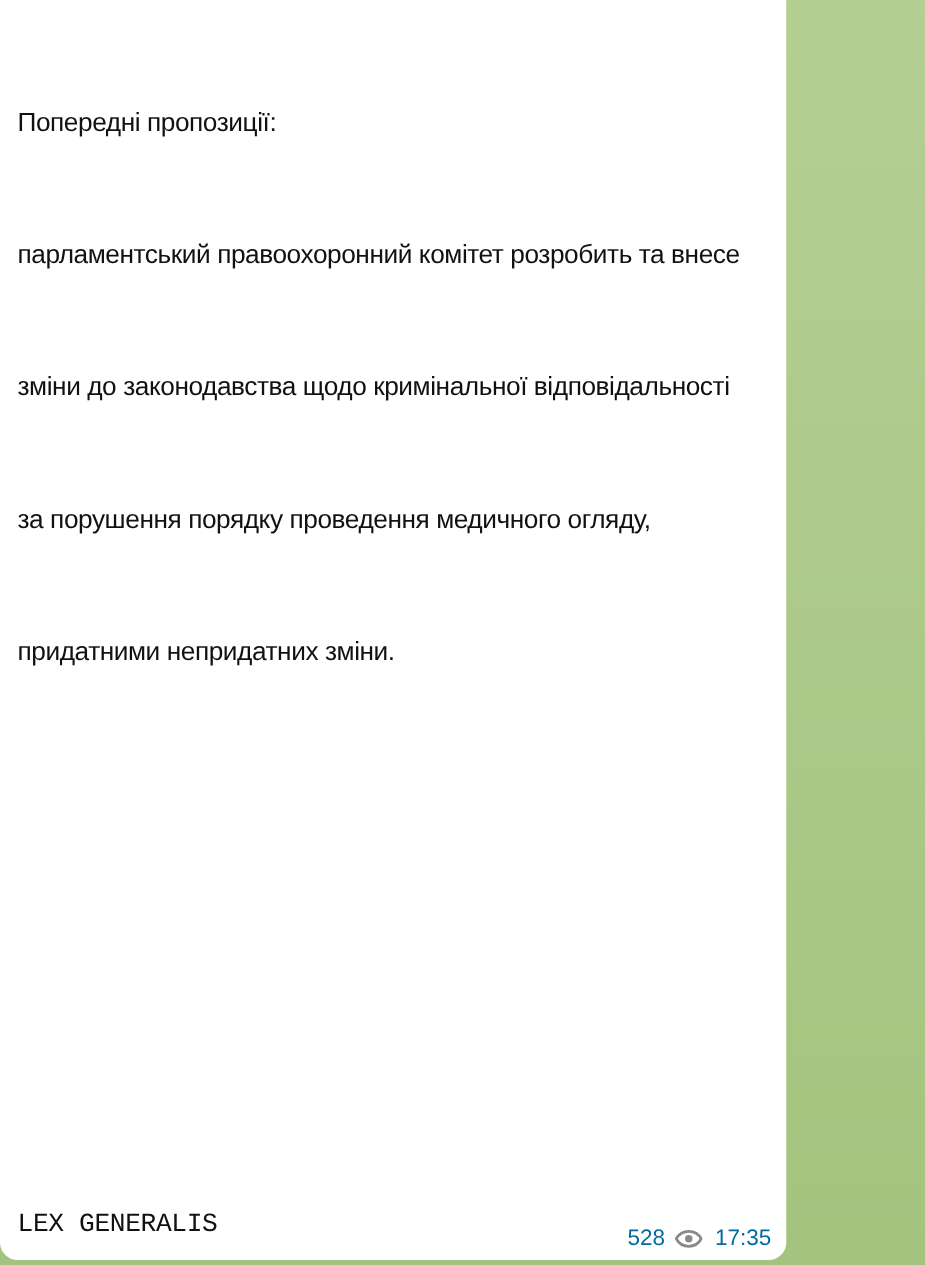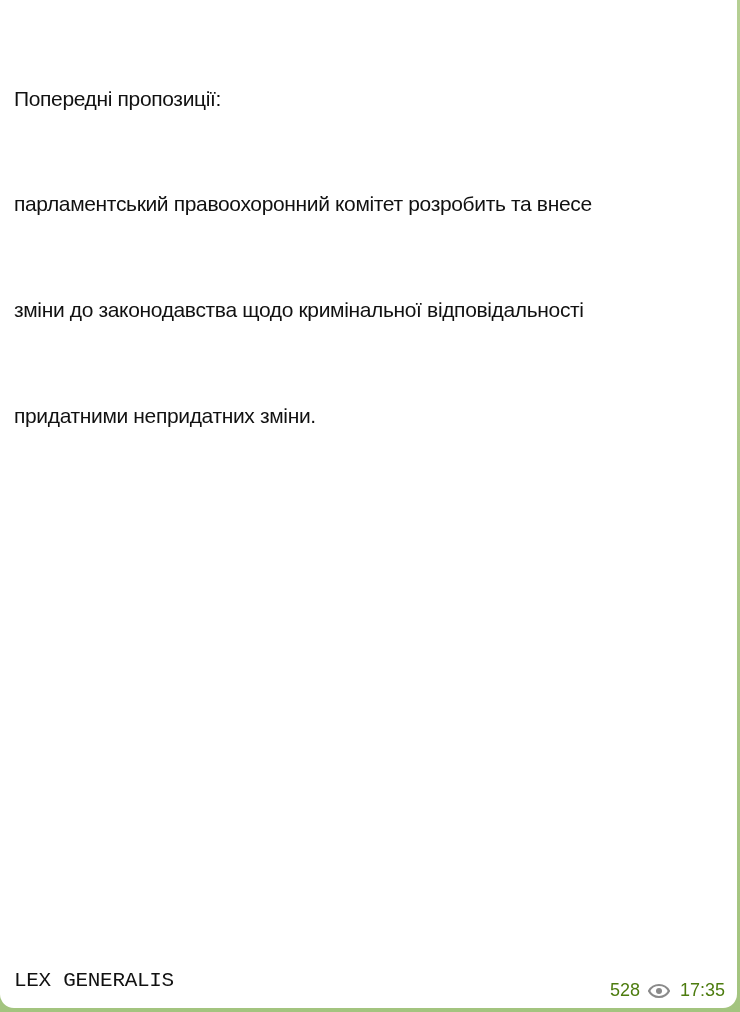--- a/index.html
+++ b/index.html
@@ -13,21 +13,21 @@
     .chat-bg {
       position: absolute;
       left: 0; top: 0;
       width: 740px; height: 1012px;
       background: linear-gradient(180deg, #b5cf93 0%, #a3c47f 100%);
     }
     .bubble {
       position: absolute;
       left: 0;
       top: 0;
-      width: 737px;
+      width: 629px;
       height: 1008px;
       background: #ffffff;
       border-bottom-left-radius: 14px;
       border-bottom-right-radius: 14px;
       box-sizing: border-box;
       padding: 10px 14px 0 14px;
     }
     .msg-text {
       font-family: "Liberation Sans", sans-serif;
       font-size: 21px;
@@ -48,35 +48,36 @@
       letter-spacing: -0.3px;
     }
     .meta {
       position: absolute;
       right: 12px;
       top: 980px;
       display: flex;
       align-items: center;
       font-family: "Liberation Sans", sans-serif;
       font-size: 18px;
-      color: #4d7c0f;
+      color: #0369a1;
     }
     .meta .views { margin-right: 8px; }
     .meta .eye { width: 22px; height: 16px; margin-right: 10px; display: inline-block; }
   </style>
 </head>
 <body>
 
 <div class="chat-bg"></div>
 
 <div class="bubble">
   <div class="msg-text">
     <span class="line">Попередні пропозиції:</span>
     <span class="line">парламентський правоохоронний комітет розробить та внесе</span>
     <span class="line">зміни до законодавства щодо кримінальної відповідальності</span>
+    <span class="line">за порушення порядку проведення медичного огляду,</span>
     <span class="line">придатними непридатних зміни.</span>
     
     
     
     
     
     
     
     
     

